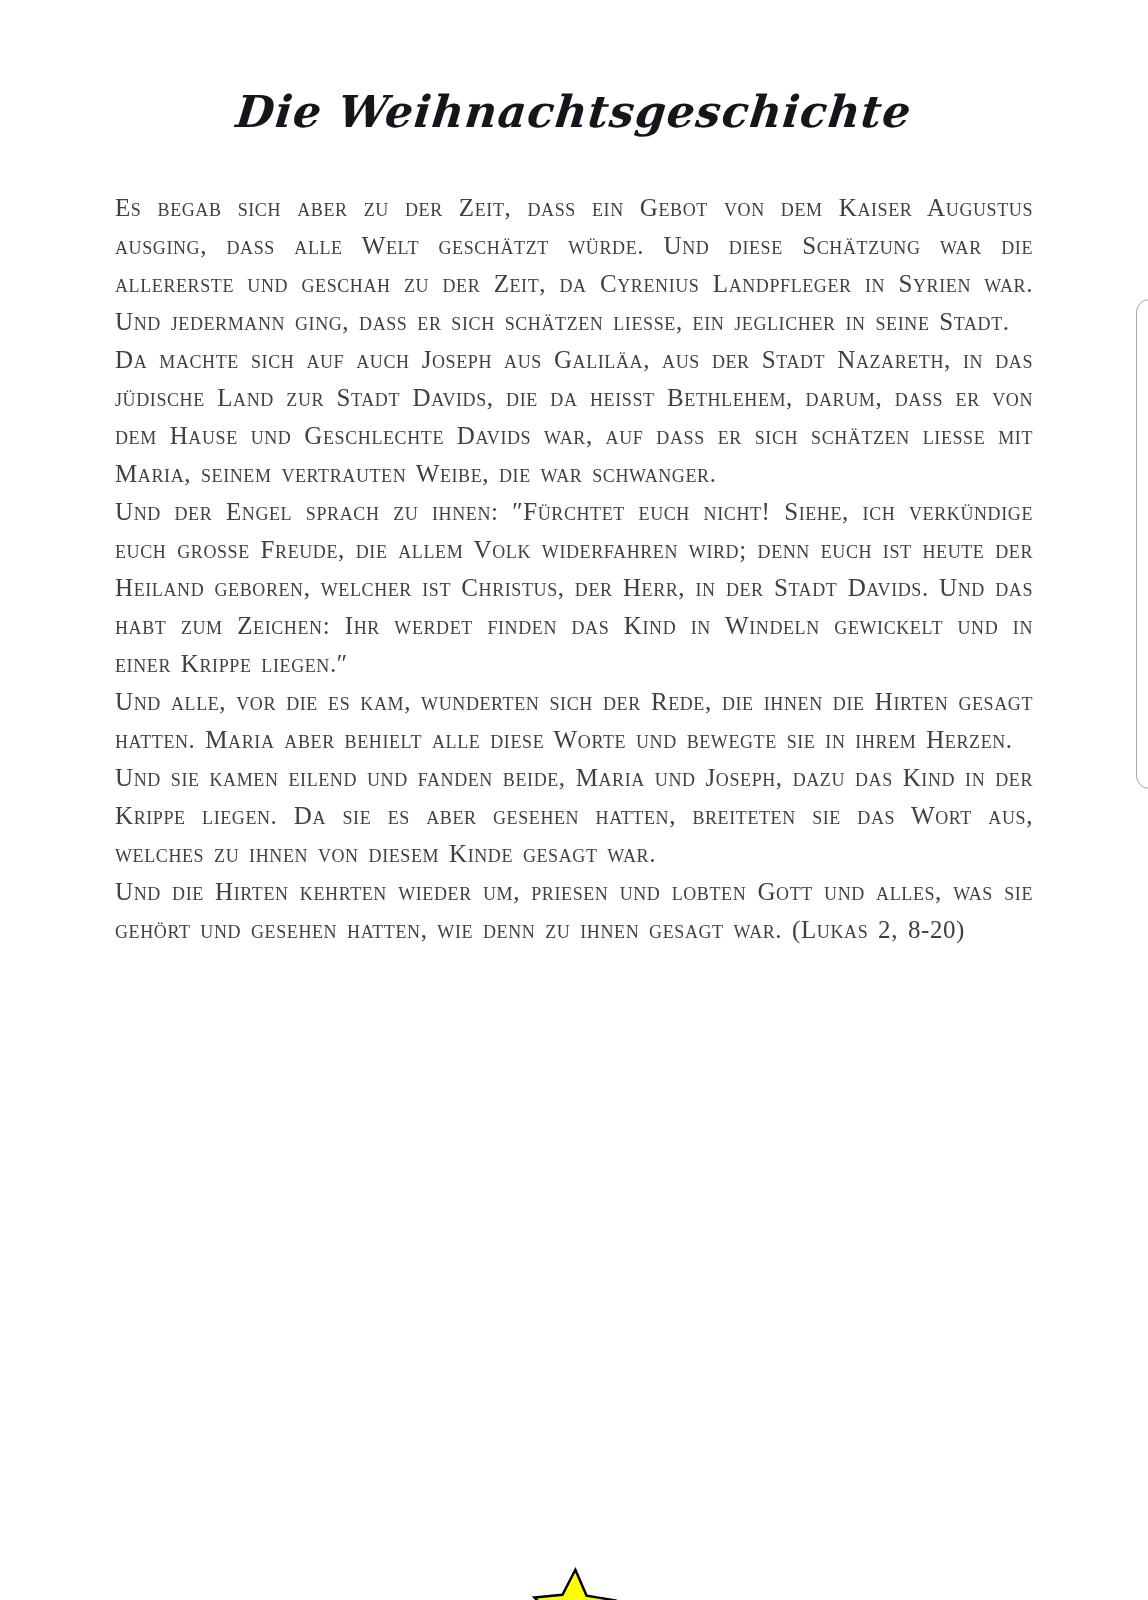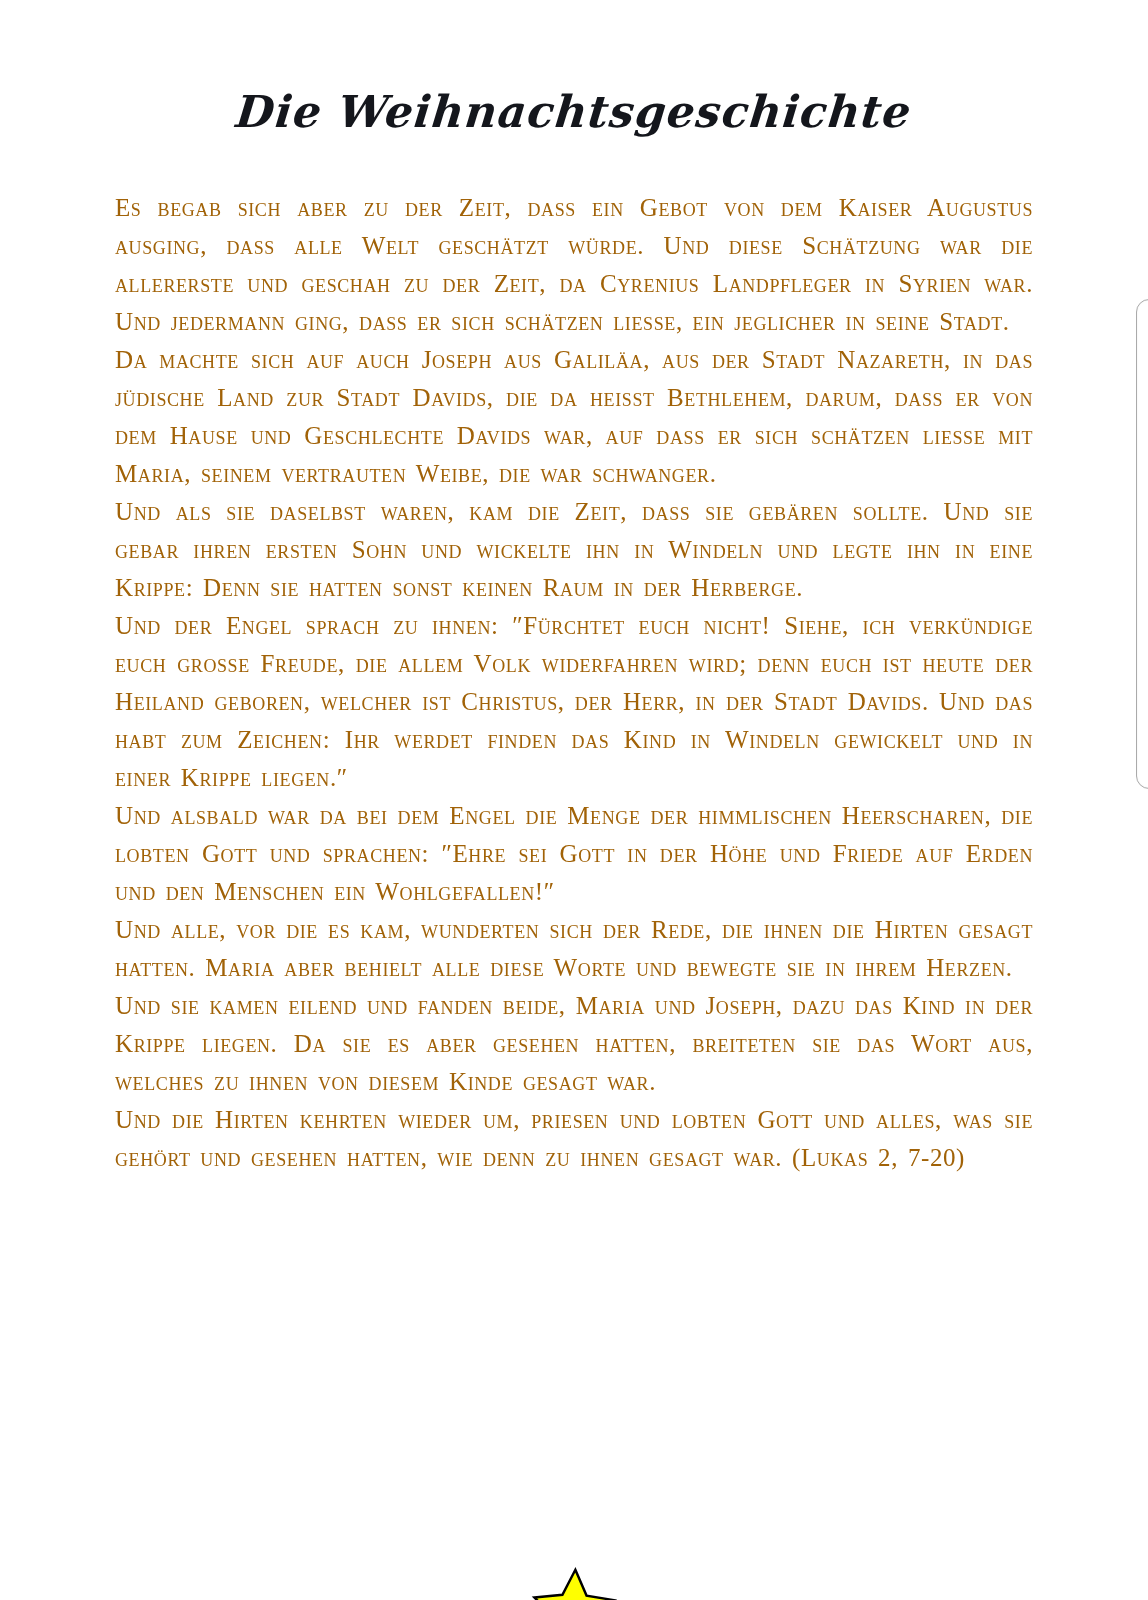--- a/index.html
+++ b/index.html
@@ -31,21 +31,21 @@
     text-align: justify;
   }
 
   .story p {
     font-family: "Liberation Serif", serif;
     font-variant: small-caps;
     font-size: 25px;
     line-height: 38px;
     letter-spacing: 0.6px;
     word-spacing: 3px;
-    color: #a16207;
+    color: #404040;
     text-align: justify;
   }
 
   .scroll-pill {
     position: absolute;
     top: 213px;
     right: -14px;
     width: 26px;
     height: 490px;
     background: #ffffff;
@@ -67,26 +67,24 @@
 </head>
 <body>
 
 <div class="page">
 
   <h1 class="doc-title">Die Weihnachtsgeschichte</h1>
 
   <div class="story">
     <p>Es begab sich aber zu der Zeit, dass ein Gebot von dem Kaiser Augustus ausging, dass alle Welt geschätzt würde. Und diese Schätzung war die allererste und geschah zu der Zeit, da Cyrenius Landpfleger in Syrien war. Und jedermann ging, dass er sich schätzen liesse, ein jeglicher in seine Stadt.</p>
     <p>Da machte sich auf auch Joseph aus Galiläa, aus der Stadt Nazareth, in das jüdische Land zur Stadt Davids, die da heisst Bethlehem, darum, dass er von dem Hause und Geschlechte Davids war, auf dass er sich schätzen liesse mit Maria, seinem vertrauten Weibe, die war schwanger.</p>
-    <p>Und als sie daselbst waren, kam die Zeit, dass sie gebären sollte. Und sie gebar ihren ersten Sohn und wickelte ihn in Windeln und legte ihn in eine Krippe: Denn sie hatten sonst keinen Raum in der Herberge.</p>
     <p>Und der Engel sprach zu ihnen: ″Fürchtet euch nicht! Siehe, ich verkündige euch grosse Freude, die allem Volk widerfahren wird; denn euch ist heute der Heiland geboren, welcher ist Christus, der Herr, in der Stadt Davids. Und das habt zum Zeichen: Ihr werdet finden das Kind in Windeln gewickelt und in einer Krippe liegen.″</p>
-    <p>Und alsbald war da bei dem Engel die Menge der himmlischen Heerscharen, die lobten Gott und sprachen: ″Ehre sei Gott in der Höhe und Friede auf Erden und den Menschen ein Wohlgefallen!″</p>
     <p>Und alle, vor die es kam, wunderten sich der Rede, die ihnen die Hirten gesagt hatten. Maria aber behielt alle diese Worte und bewegte sie in ihrem Herzen.</p>
     <p>Und sie kamen eilend und fanden beide, Maria und Joseph, dazu das Kind in der Krippe liegen. Da sie es aber gesehen hatten, breiteten sie das Wort aus, welches zu ihnen von diesem Kinde gesagt war.</p>
-    <p>Und die Hirten kehrten wieder um, priesen und lobten Gott und alles, was sie gehört und gesehen hatten, wie denn zu ihnen gesagt war. (Lukas 2, 7-20)</p>
+    <p>Und die Hirten kehrten wieder um, priesen und lobten Gott und alles, was sie gehört und gesehen hatten, wie denn zu ihnen gesagt war. (Lukas 2, 8-20)</p>
   </div>
 
   <div class="scroll-pill"></div>
 
   <div class="star-wrap">
     <svg viewBox="0 0 100 92" xmlns="http://www.w3.org/2000/svg">
       <polygon points="50,4 62.9,31.2 92.8,35.1 70.9,55.8 76.5,85.4 50,71 23.5,85.4 29.1,55.8 7.2,35.1 37.1,31.2" stroke="#000000" stroke-width="2.6" stroke-linejoin="miter" fill="#ffff00"></polygon>
     </svg>
   </div>
 

